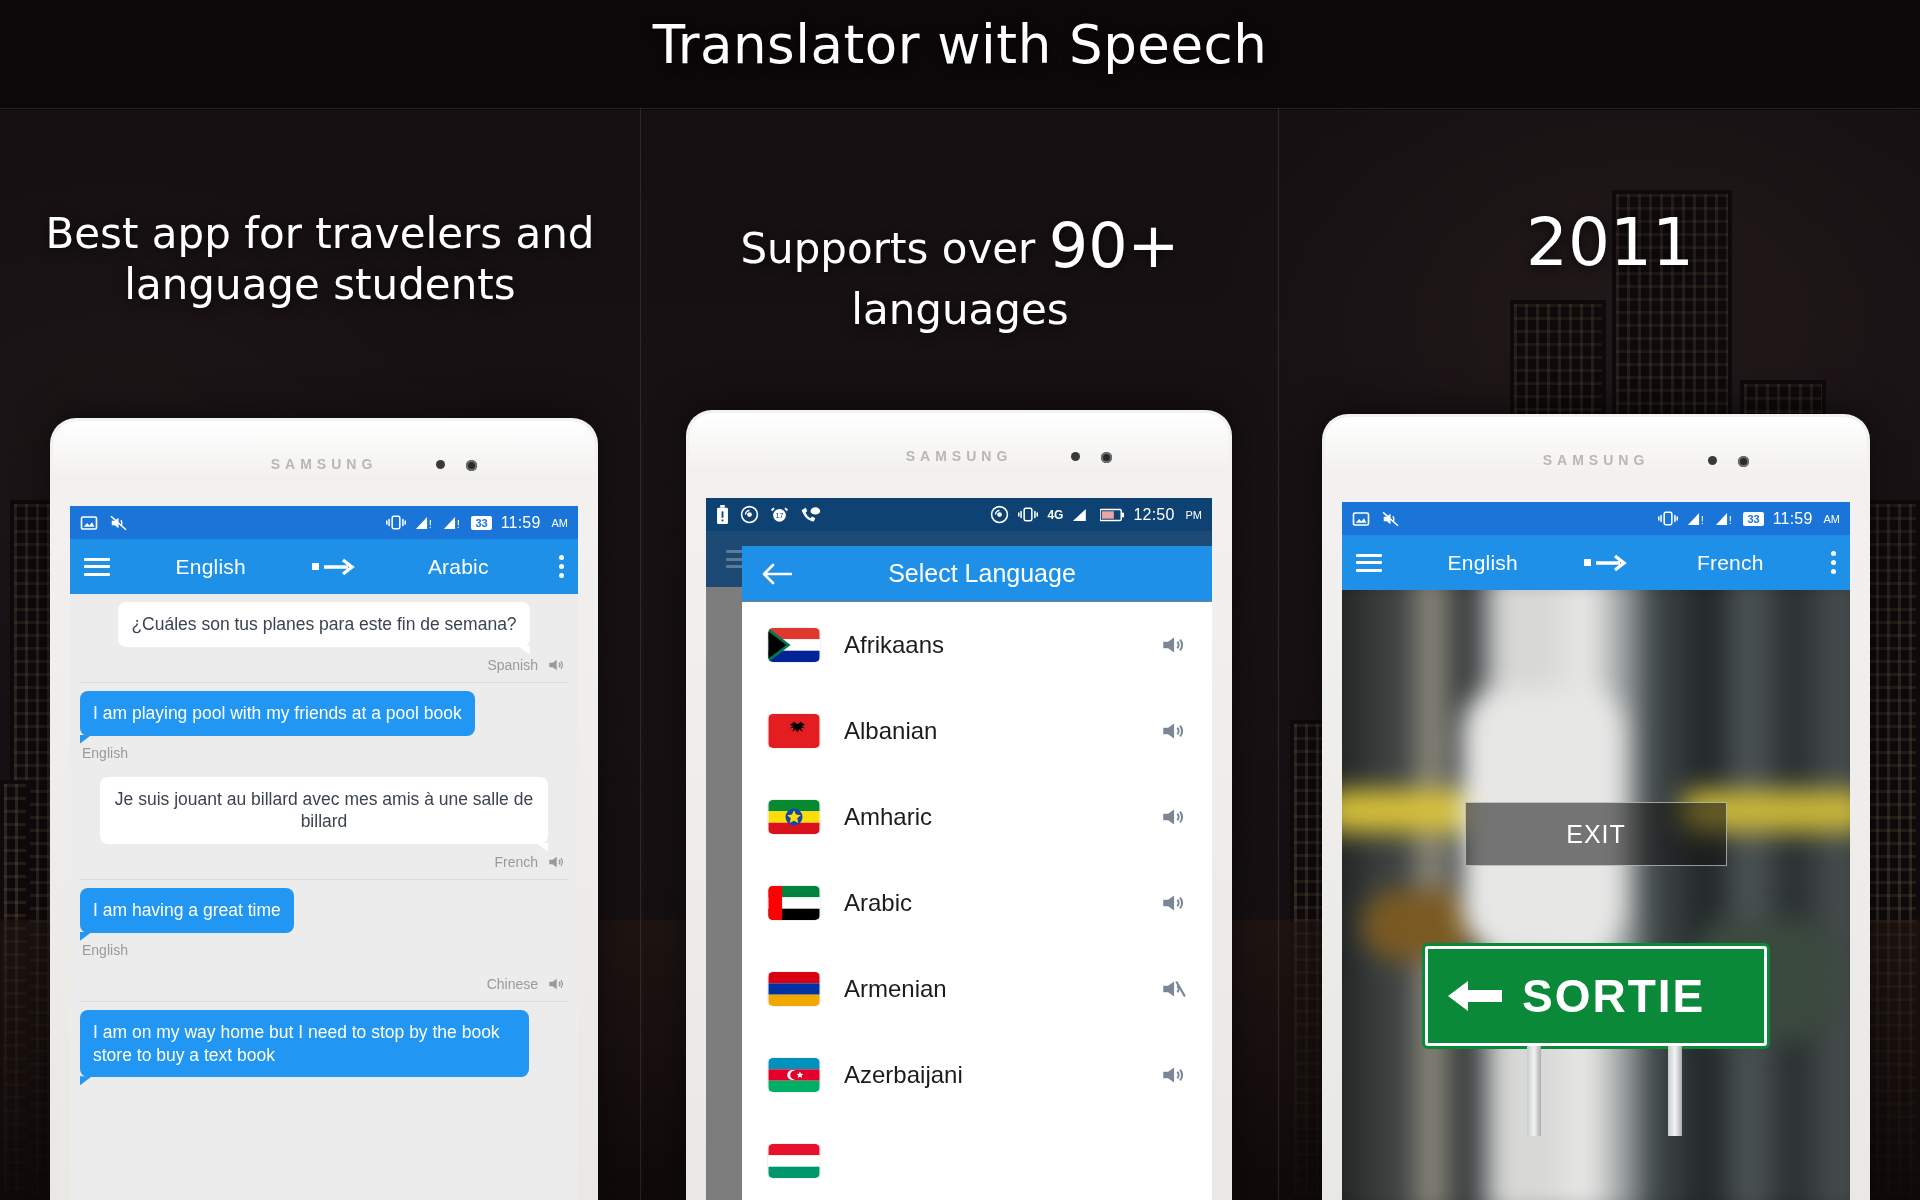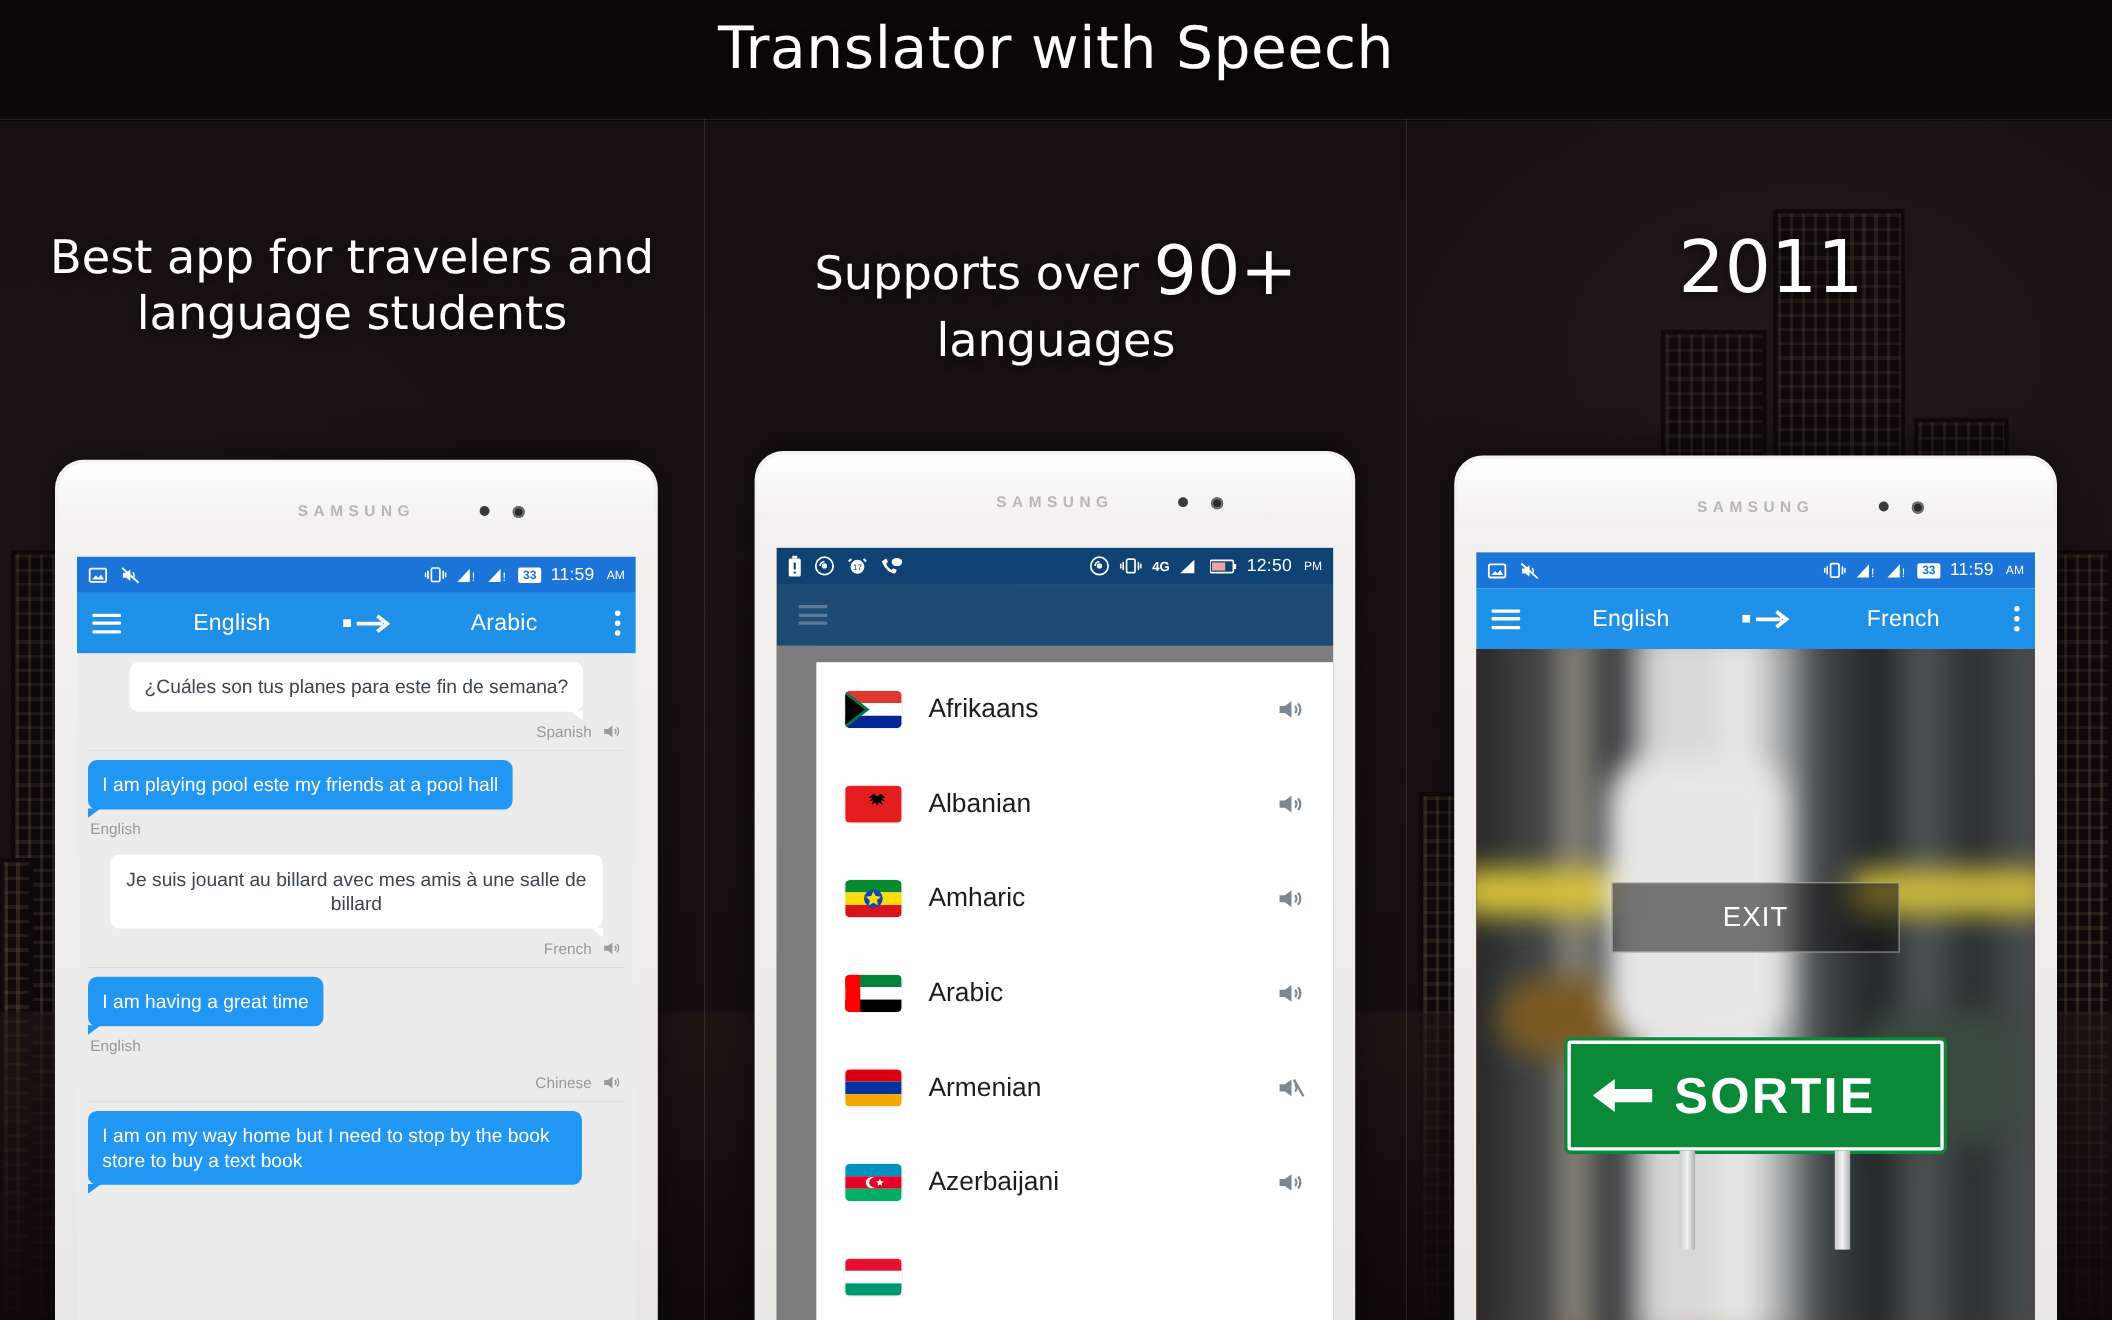--- a/index.html
+++ b/index.html
@@ -120,21 +120,21 @@
   .sl-list { background:#fff; height:calc(100% - 88px); overflow:hidden; }
   .sl-item { display:flex; align-items:center; height:86px; padding:0 24px 0 26px; }
   .flag { width:52px; height:34px; border-radius:5px; overflow:hidden; flex:none;
           box-shadow:0 0 0 1px rgba(0,0,0,.06); position:relative; }
   .sl-name { font-size:24px; color:#1c1c1c; margin-left:24px; }
   .sl-spk { margin-left:auto; }
   .backarrow { width:30px; height:22px; position:relative; }
 
   
   .camera { position:relative; height:calc(100% - 88px); overflow:hidden;
-            background:#b91c1c; }
+            background:#000000; }
   .cam-blur { position:absolute; inset:-20px;
     background:
       linear-gradient(90deg,#262b2a 0 8%, #3c4140 8% 17%, #8e8a7e 17% 23%, #34393a 23% 30%,
         #d8d9d7 30% 44%, #e6e6e4 44% 52%, #9aa0a0 52% 58%, #3b4243 58% 66%,
         #23292a 66% 74%, #4b5254 74% 82%, #2c3233 82% 90%, #444a4b 90% 100%);
     filter:blur(14px);
   }
   .cam-blob { position:absolute; filter:blur(13px); border-radius:40px; }
   .exitbox { position:absolute; left:50%; transform:translateX(-50%); top:212px;
     width:262px; height:64px; background:rgba(20,20,20,.55);
@@ -267,21 +267,21 @@
       <div class="meta right">
         <span>Spanish</span>
         <svg width="20" height="18" viewBox="0 0 24 24">
             <path d="M3 9v6h4.5L13 19V5L7.5 9z" fill="#9a9a9a"></path>
             <path d="M16 9a4.5 4.5 0 010 6M18.5 7a7.5 7.5 0 010 10" fill="none" stroke="#9a9a9a" stroke-width="1.8"></path>
           </svg>
       </div>
       <div class="sep"></div>
 
       <div class="msgrow">
-        <span class="bubble me">I am playing pool este my friends at a pool hall</span>
+        <span class="bubble me">I am playing pool with my friends at a pool book</span>
       </div>
       <div class="meta left">
         <span>English</span>
       </div>
 
       <div class="msgrow r-right">
         <span class="bubble them">Je suis jouant au billard avec mes amis à une salle de billard</span>
       </div>
       <div class="meta right">
         <span>French</span>
@@ -371,20 +371,28 @@
     </div>
 
     <div style="position:absolute;left:0;top:33px;width:100%;height:56px;background:#0d4273;opacity:.85;display:flex;align-items:center;padding-left:20px;">
       <div class="hamb" style="opacity:.3;">
           <i></i>
           <i></i>
           <i></i>
         </div>
     </div>
 
+    <div class="actionbar sel" style="position:absolute;left:36px;right:0;top:48px;width:470px;">
+      <div class="backarrow">
+        <svg width="30" height="22" viewBox="0 0 30 22">
+            <path d="M29 11H3M11 2L2 11l9 9" stroke="#fff" stroke-width="2.6" fill="none" stroke-linecap="round" stroke-linejoin="round"></path>
+          </svg>
+      </div>
+      <div style="flex:1;text-align:center;font-size:25px;font-weight:500;padding-right:26px;">Select Language</div>
+    </div>
 
     <div class="sl-list" style="position:absolute;left:36px;right:0;top:104px;bottom:0;height:auto;width:470px;">
 
       <div class="sl-item">
         <div class="flag">
           <svg width="52" height="34" viewBox="0 0 60 40">
               <rect width="60" height="13.3" fill="#de3831"></rect>
               <rect y="13.3" width="60" height="13.4" fill="#fff"></rect>
               <rect y="26.7" width="60" height="13.3" fill="#002395"></rect>
               <path d="M0 0l26 20L0 40z" fill="#007a4d"></path>

